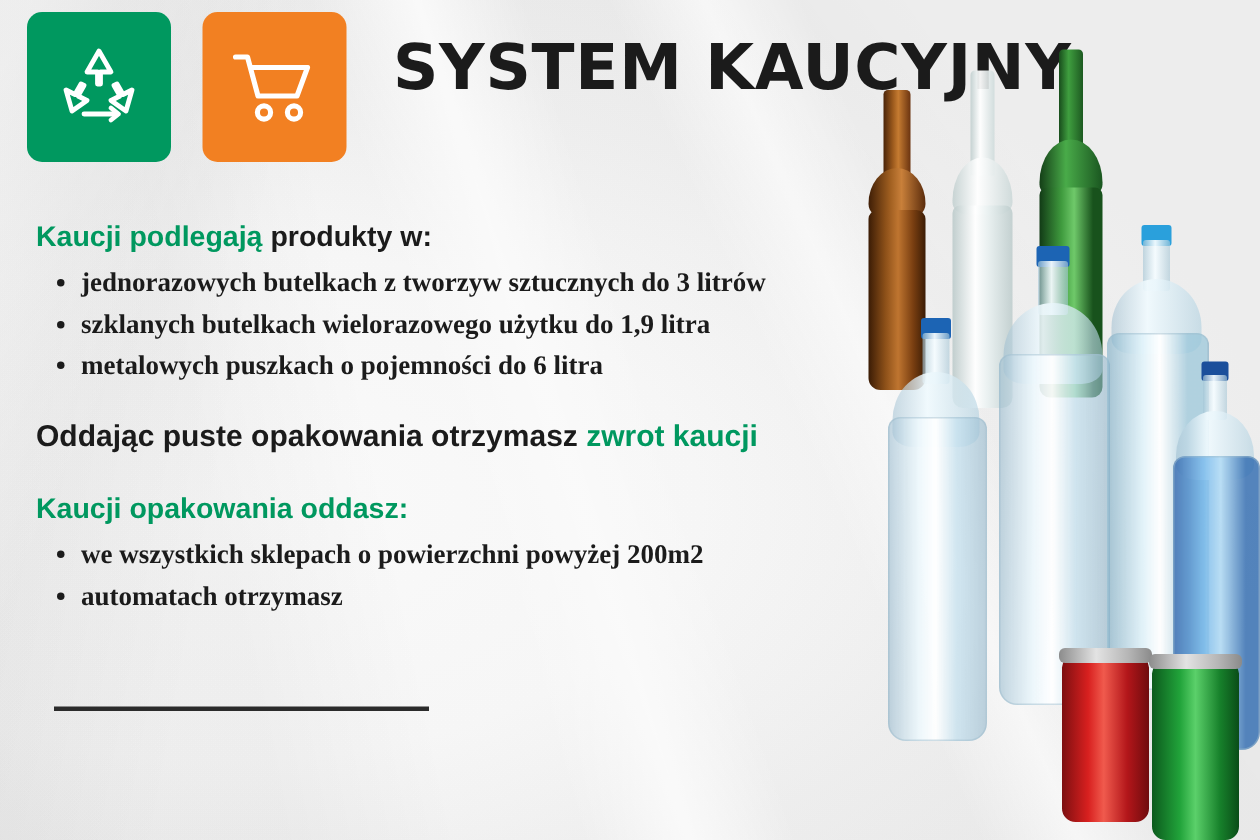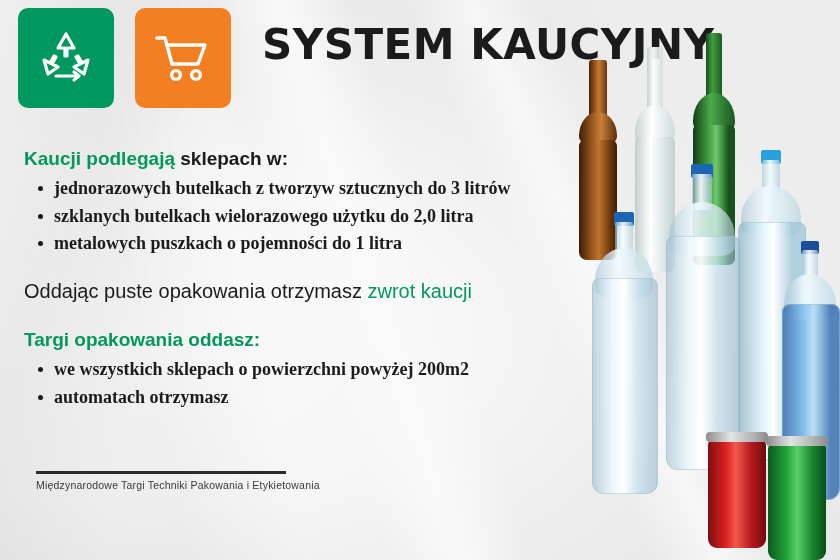--- a/index.html
+++ b/index.html
@@ -114,21 +114,21 @@
     position: absolute;
     left: 14px;
     top: 8px;
     width: 5px;
     height: 5px;
     border-radius: 50%;
     background: #1b1b1b;
   }
   .midline {
     font-size: 20px;
-    font-weight: normal;
+    font-weight: bold;
     margin-top: 26px;
     margin-bottom: 26px;
   }
   .midline .accent {
     color: #00985f;
   }
   .section-title {
     font-size: 19px;
     font-weight: bold;
     color: #00985f;
@@ -365,44 +365,43 @@
         </g>
       </svg>
     </div>
 
     <div class="headline">SYSTEM KAUCYJNY</div>
   </div>
 
   <div class="content">
 
     <div class="lead">
-      <span class="accent">Kaucji podlegają</span><span> sklepach w:</span>
+      <span class="accent">Kaucji podlegają</span><span> produkty w:</span>
     </div>
 
     <ul class="bullets">
       <li>jednorazowych butelkach z tworzyw sztucznych do 3 litrów</li>
-      <li>szklanych butelkach wielorazowego użytku do 2,0 litra</li>
-      <li>metalowych puszkach o pojemności do 1 litra</li>
+      <li>szklanych butelkach wielorazowego użytku do 1,9 litra</li>
+      <li>metalowych puszkach o pojemności do 6 litra</li>
     </ul>
 
     <div class="midline">
       <span>Oddając puste opakowania otrzymasz </span><span class="accent">zwrot kaucji</span>
     </div>
 
-    <div class="section-title">Targi opakowania oddasz:</div>
+    <div class="section-title">Kaucji opakowania oddasz:</div>
 
     <ul class="bullets">
       <li>we wszystkich sklepach o powierzchni powyżej 200m2</li>
       <li>automatach otrzymasz</li>
     </ul>
   </div>
 
   <div class="footer-logo">
     <div class="taropak-underline"></div>
-    <div class="taropak-sub">Międzynarodowe Targi Techniki Pakowania i Etykietowania</div>
   </div>
 
   <div class="products">
 
     <div class="bottle beer">
       <div class="neck"></div>
       <div class="shoulder"></div>
       <div class="body"></div>
     </div>
 

